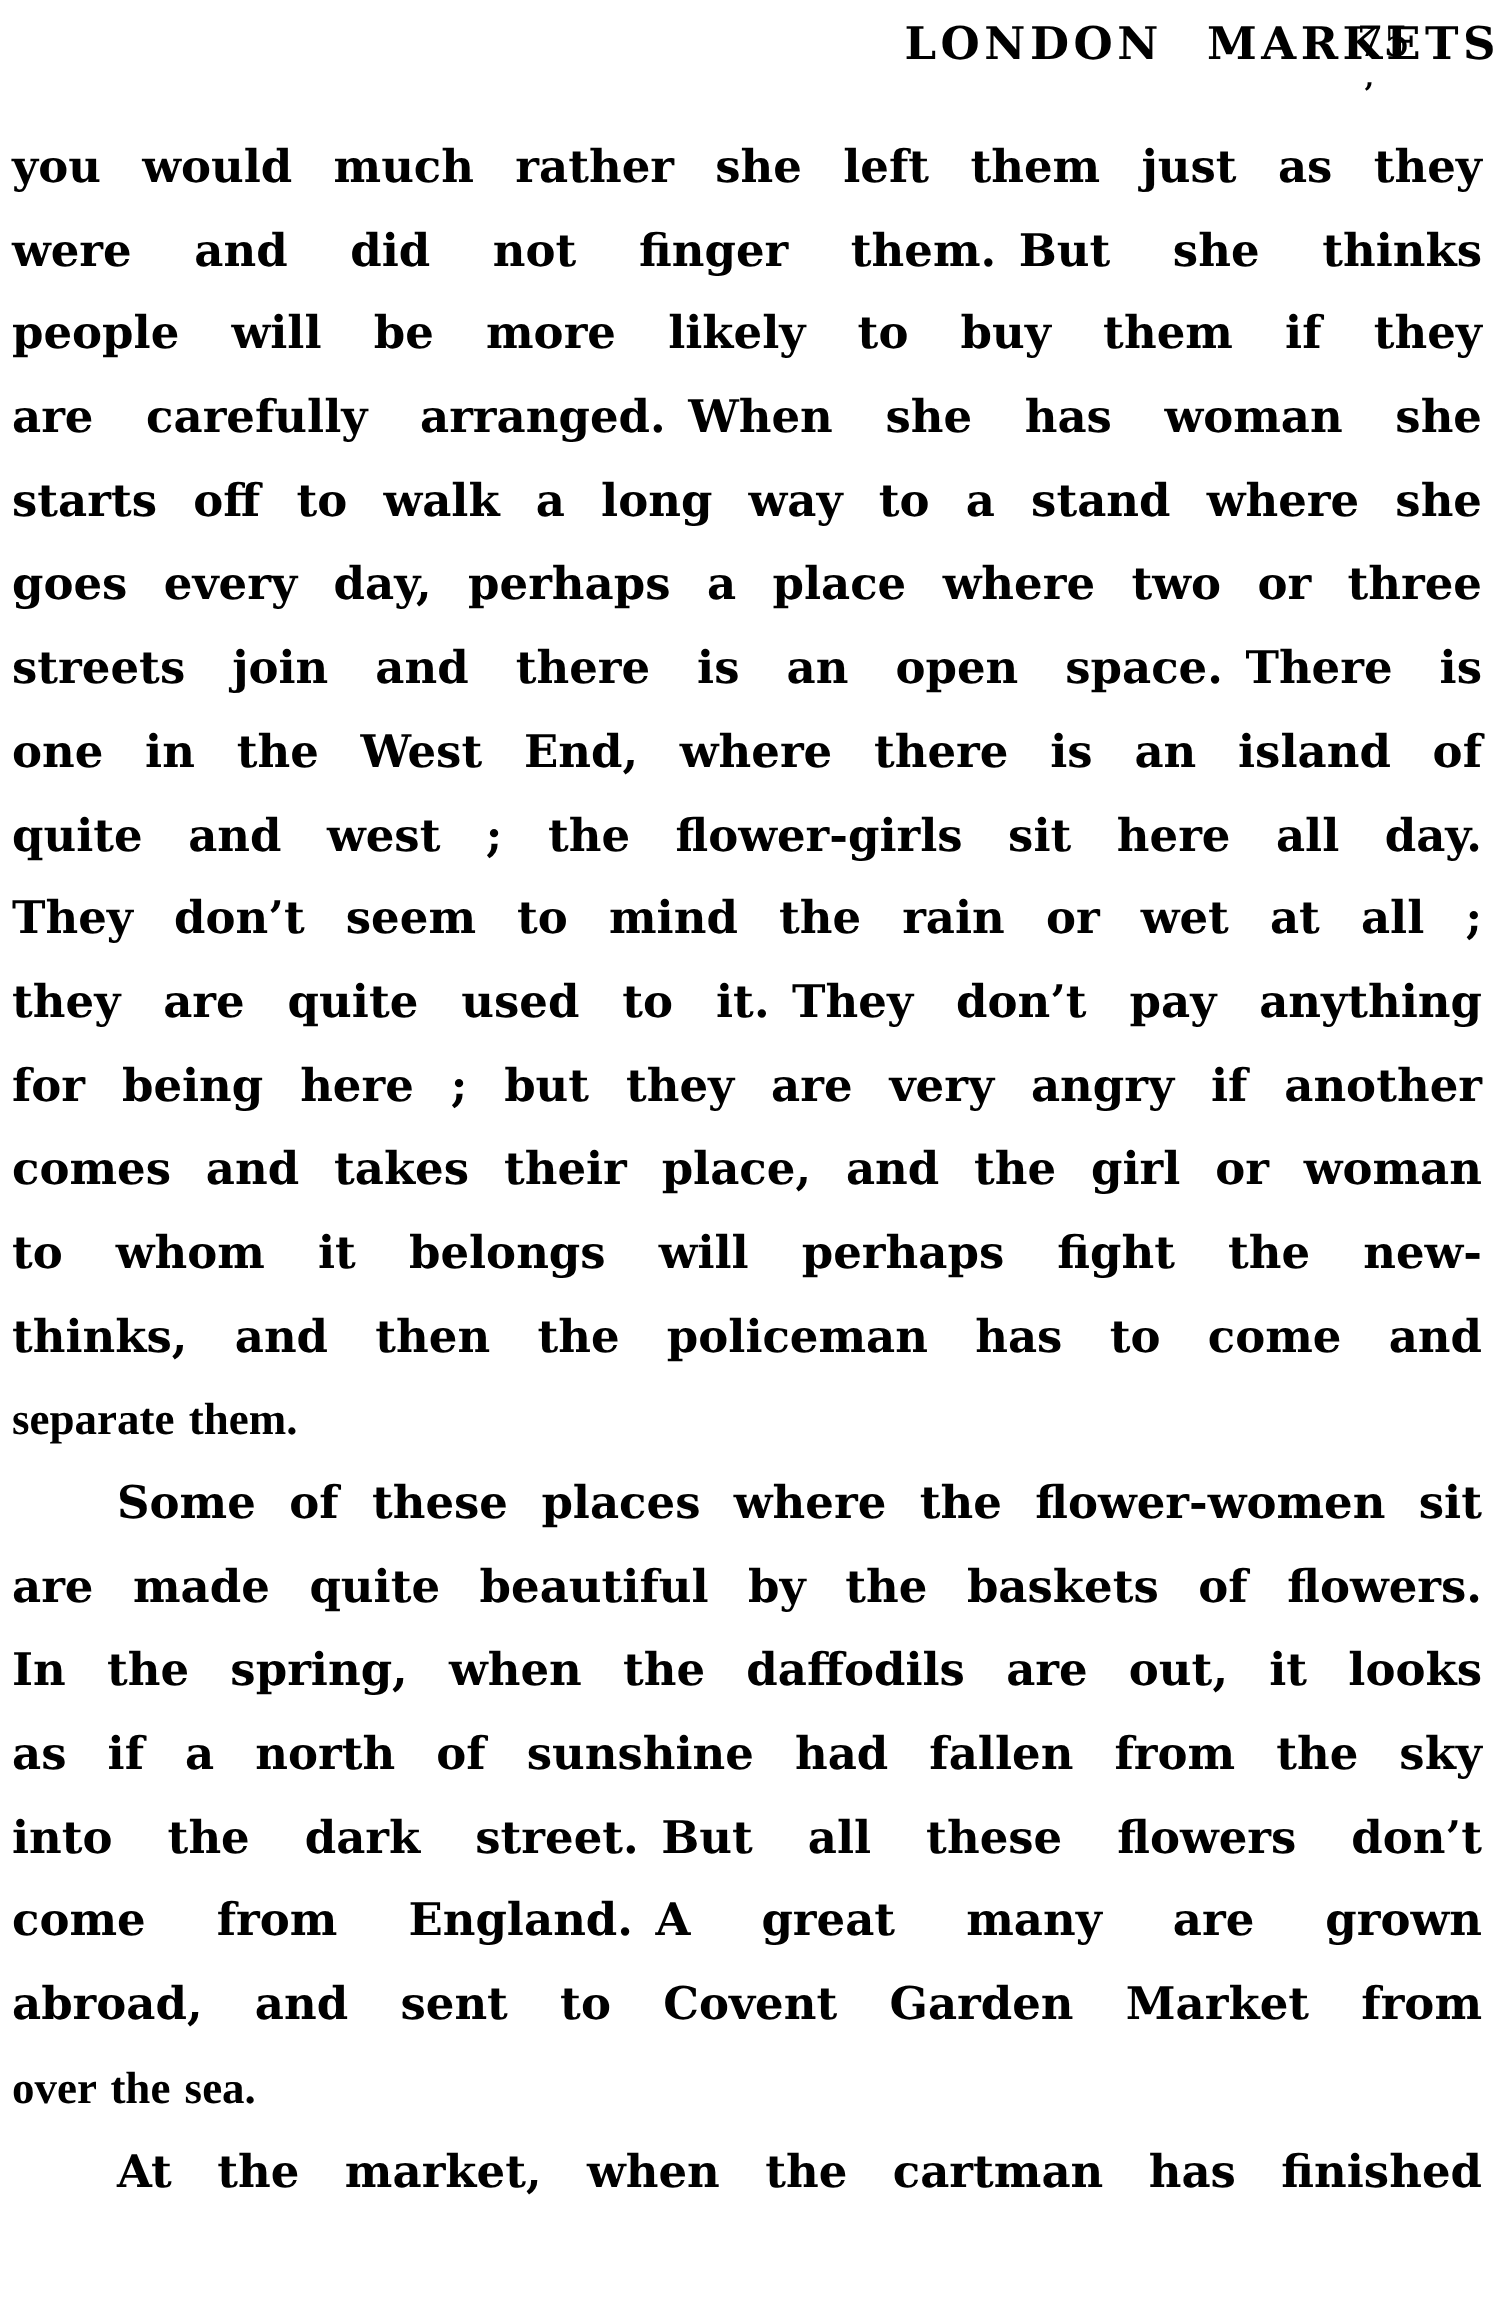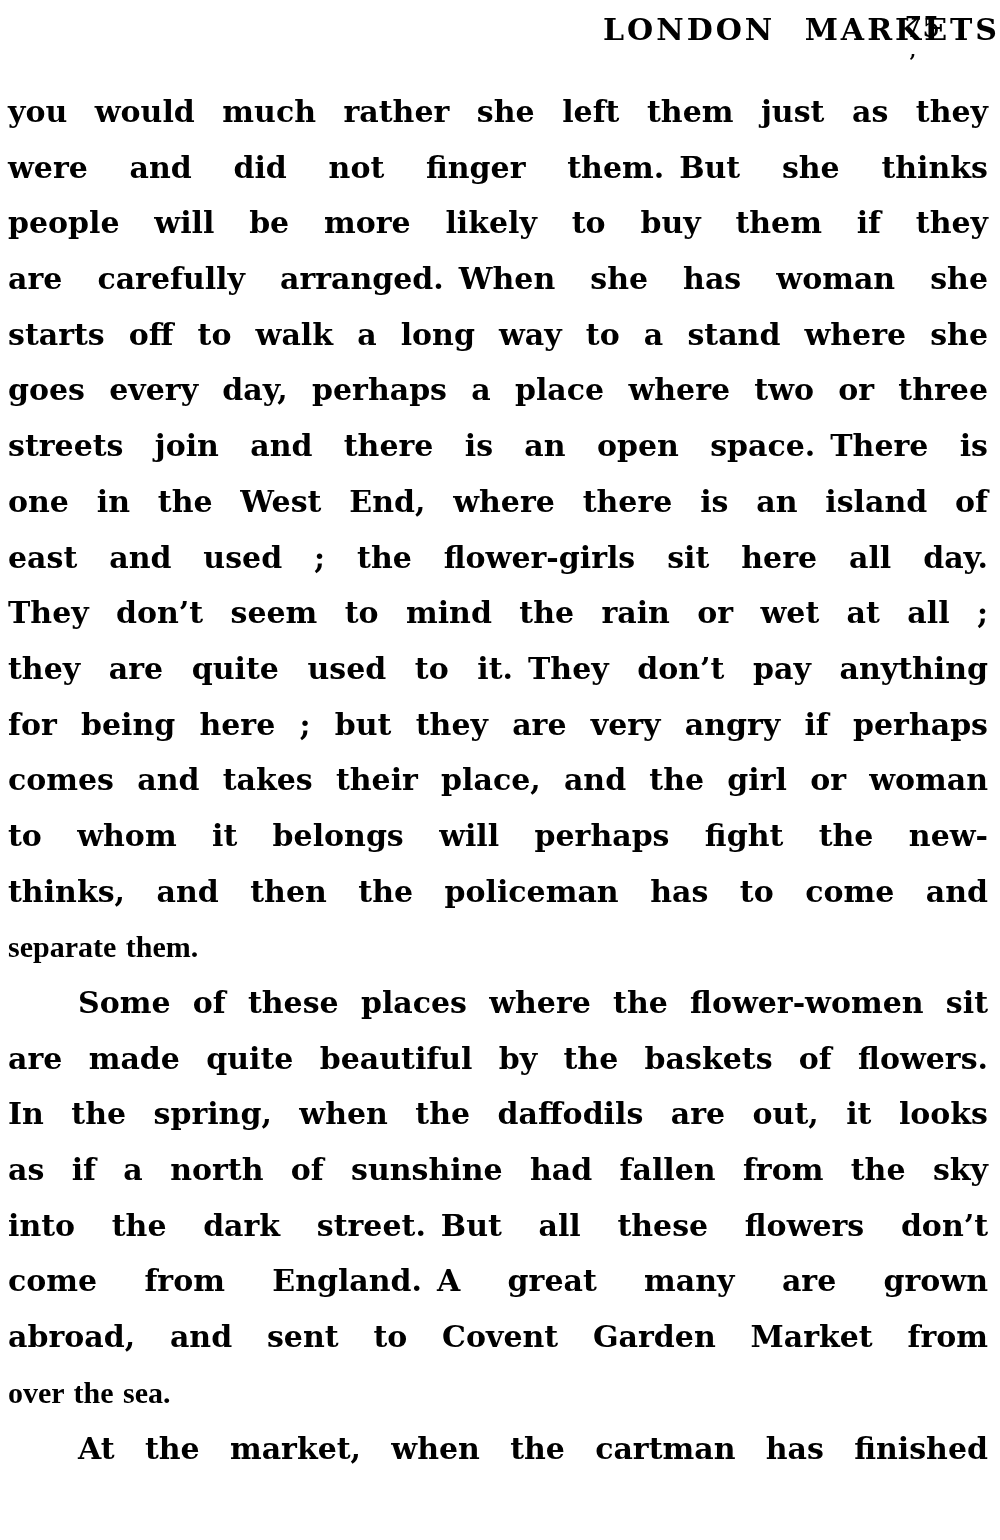--- a/index.html
+++ b/index.html
@@ -84,24 +84,24 @@
   <div class="text-block">
       <div class="paragraph">
         <div class="line">you would much rather she left them just as they</div>
         <div class="line">were and did not finger them. But she thinks</div>
         <div class="line">people will be more likely to buy them if they</div>
         <div class="line">are carefully arranged. When she has woman she</div>
         <div class="line">starts off to walk a long way to a stand where she</div>
         <div class="line">goes every day, perhaps a place where two or three</div>
         <div class="line">streets join and there is an open space. There is</div>
         <div class="line">one in the West End, where there is an island of</div>
-        <div class="line">east and used ; the flower-girls sit here all day.</div>
+        <div class="line">quite and west ; the flower-girls sit here all day.</div>
         <div class="line">They don’t seem to mind the rain or wet at all ;</div>
         <div class="line">they are quite used to it. They don’t pay anything</div>
-        <div class="line">for being here ; but they are very angry if perhaps</div>
+        <div class="line">for being here ; but they are very angry if another</div>
         <div class="line">comes and takes their place, and the girl or woman</div>
         <div class="line">to whom it belongs will perhaps fight the new-</div>
         <div class="line">thinks, and then the policeman has to come and</div>
         <div class="line para-end">separate them.</div>
       </div>
       <div class="paragraph">
         <div class="line indented">Some of these places where the flower-women sit</div>
         <div class="line">are made quite beautiful by the baskets of flowers.</div>
         <div class="line">In the spring, when the daffodils are out, it looks</div>
         <div class="line">as if a north of sunshine had fallen from the sky</div>

